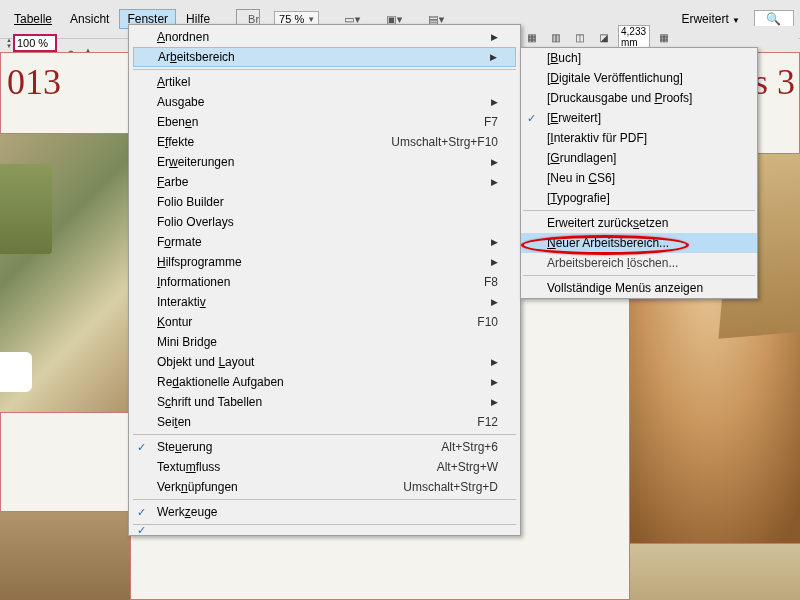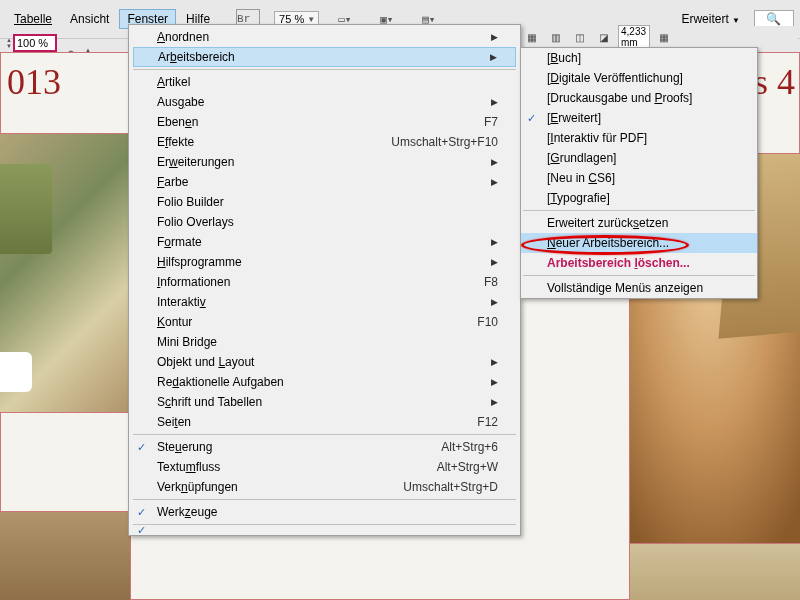--- a/index.html
+++ b/index.html
@@ -29,25 +29,24 @@
   .menu-item.open {
     background: #c4e0f2;
     border: 1px solid #7bafd4;
     padding: 2px 7px;
   }
   .toolbar-icon {
     width: 24px;
     height: 20px;
     display: inline-flex;
     align-items: center;
-    justify-content: flex-start;
+    justify-content: flex-end;
     color: #555;
     font-size: 11px;
     border: 1px solid transparent;
-    font-family: Liberation Mono, monospace;
   }
   .toolbar-icon.box { border:1px solid #999; }
   .zoom-sel {
     font-size: 11px;
     padding: 1px 14px 1px 4px;
     border: 1px solid #aaa;
     background: #f6f6f6;
     position: relative;
   }
   .zoom-sel::after{
@@ -182,21 +181,21 @@
     cursor:default;
   }
   .dd-item.hi{
     background:#baddf5;
   }
   .hi-border{background:#c7e2f5;border:1px solid #8fc7e8;margin:0 2px;padding:2px 18px 2px 24px;}
   .dd-item .shortcut{ margin-left:auto; color:#333;}
   .dd-item .arrow{ margin-left:auto; font-size:9px; color:#333;}
   .dd-sep{ height:1px;background:#c0c0c0;margin:2px 2px;}
   .dd-check{ position:absolute;left:6px;color:#2a66b8;font-size:11px;}
-  .dd-item.disabled{ color:#be185d;font-weight:bold;}
+  .dd-item.disabled{ color:#404040;}
 
   .submenu{
     position:absolute;
     top:47px;left:520px;
     width:238px;
     background:#f0f0f0;
     border:1px solid #a0a0a0;
     box-shadow:2px 2px 4px rgba(0,0,0,.3);
     padding:0;
     z-index:11;
@@ -267,21 +266,21 @@
   <span class="mini-icon">▥</span>
   <span class="mini-icon">◫</span>
   <span class="mini-icon">◪</span>
   <span class="field-small">4,233 mm</span>
   <span class="mini-icon">▦</span>
 </div>
 
 <div class="canvas-area">
   <div class="canvas-page">
     <div class="year-label" style="left:6px">013</div>
-    <div class="year-right">s 4</div>
+    <div class="year-right">s 3</div>
     <div class="img-left">
       
     </div>
     <div class="img-left-bottom"></div>
 
     <div class="img-right-top">
       <div class="corner" style="bottom:-3px;left:-3px"></div>
       <div class="corner" style="bottom:-3px;right:40px"></div>
     </div>
     <div class="img-right-bottom"></div>

